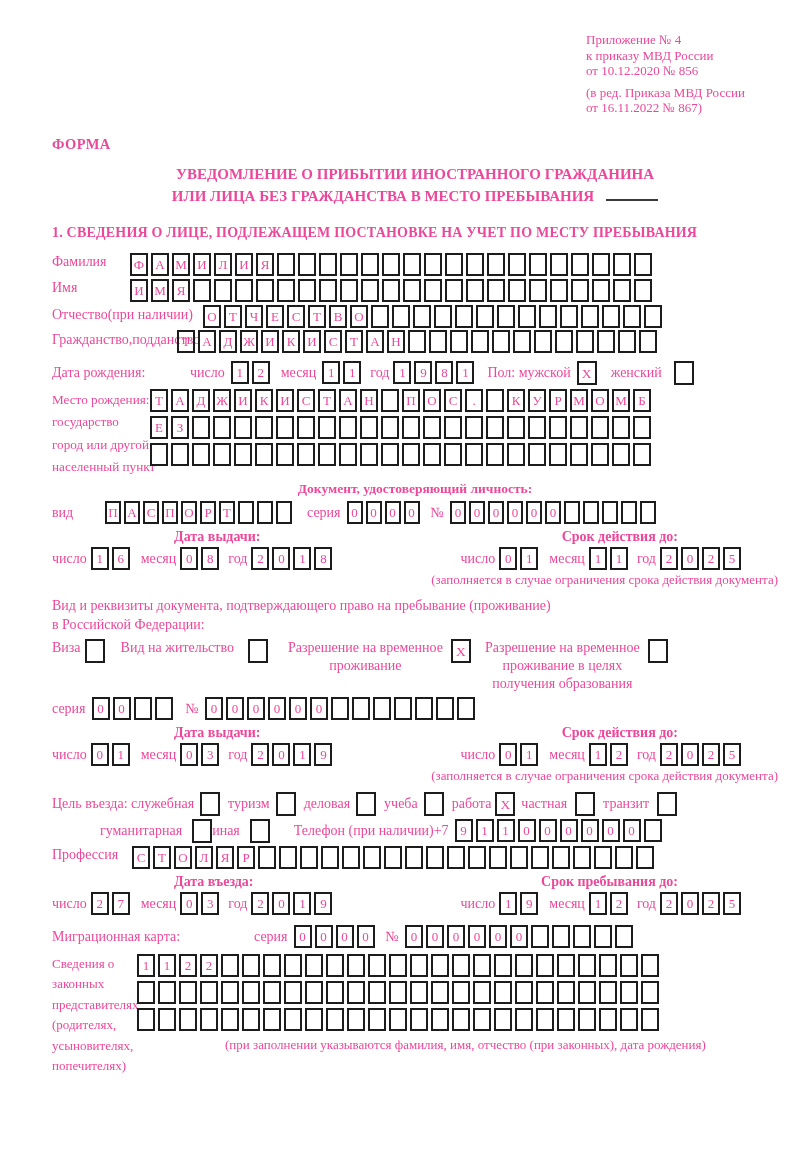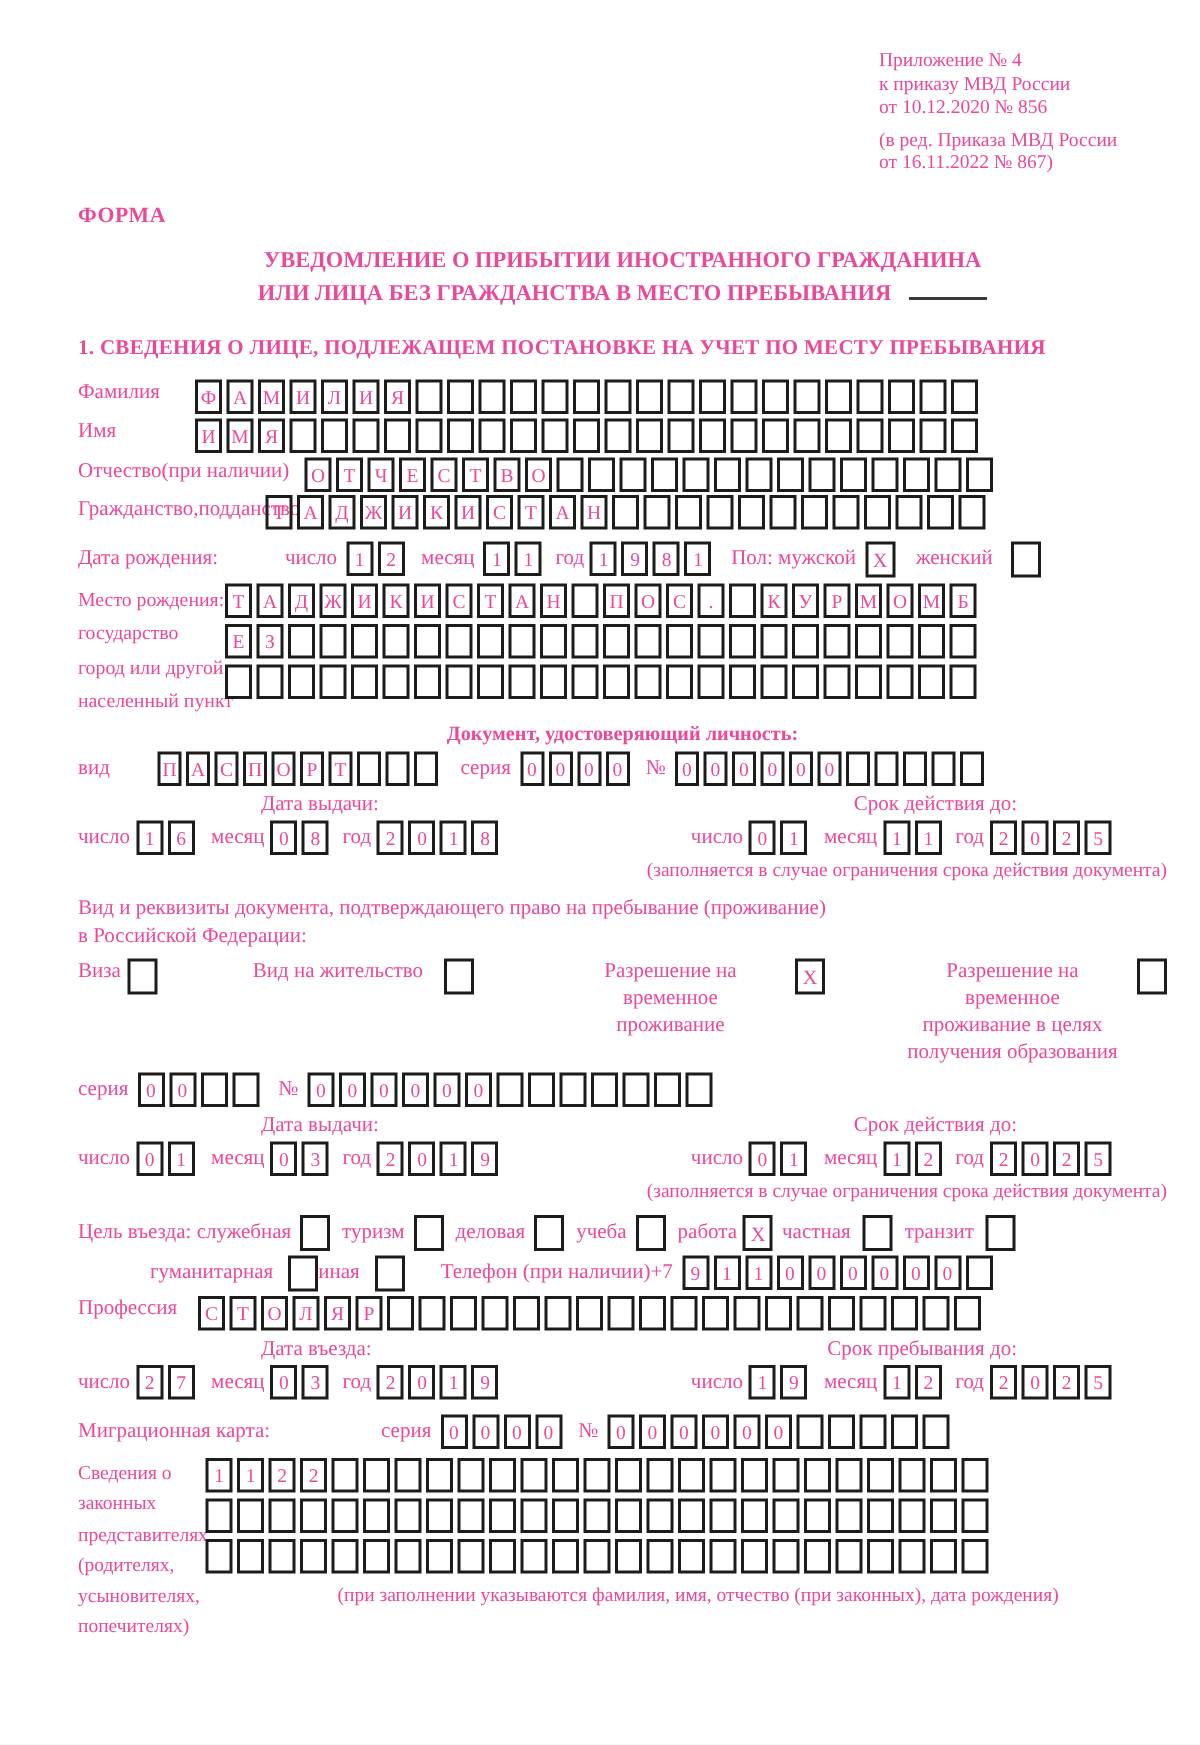--- a/index.html
+++ b/index.html
@@ -25,39 +25,39 @@
           font-size:13px; line-height:20px; flex:none; }
   .sm .cell { width:16px; }
   .cb { display:inline-block; width:20px; height:24px; border:2px solid #1c1c1c; text-align:center;
         font-size:13.5px; line-height:21px; flex:none; }
 
   .w53{width:53px} .w78{width:78px} .w80{width:80px}
   .w125{width:125px} .w138{width:138px} .w151{width:151px} .w140{width:140px}
   .mt2{margin-top:2px} .mt3{margin-top:3px} .mt4{margin-top:4px} .mt8{margin-top:8px}
   .mt10{margin-top:10px} .mt12{margin-top:12px}
   .ml4{margin-left:4px} .ml6{margin-left:6px} .ml8{margin-left:8px} .ml10{margin-left:10px}
-  .ml12{margin-left:12px} .ml14{margin-left:14px} .ml16{} .ml18{margin-left:28px}
+  .ml12{margin-left:12px} .ml14{margin-left:14px} .ml16{} .ml18{margin-left:16px}
   .ml20{margin-left:20px} .ml24{margin-left:24px} .ml48{margin-left:48px} .ml62{margin-left:62px}
 
   .bp { display:flex; margin-top:4px; }
   .bp-labels { width:98px; flex:none; font-size:13.2px; line-height:22.5px; white-space:nowrap; }
   .bp-rows .cells { margin-bottom:4px; display:flex; }
 
   .doc-heading { text-align:center; font-weight:700; font-size:13.5px; margin-top:2px; margin-bottom:4px; }
 
-  .dhdr { display:flex; font-size:14px; margin-top:5px; }
+  .dhdr { display:flex; font-size:14px; margin-top:5px;font-weight:bold; }
   .dh-left { margin-left:122px; }
   .dh-right { margin-left:auto; margin-right:100px; }
   .drow { display:flex; align-items:center; margin-top:2px; }
   .dgroup { display:flex; align-items:center; }
   .dgroup-right { margin-left:auto; margin-right:34px; }
   .note-right { text-align:right; font-size:13px; margin-top:2px; }
 
   .intro { font-size:14px; margin-top:8px; line-height:19px; }
-  .visa-row { display:flex; align-items:flex-start; margin-top:5px; font-size:14px;gap:36px; }
+  .visa-row { display:flex; align-items:flex-start; margin-top:5px; font-size:14px; }
   .vitem { display:flex; align-items:flex-start; }
   .stack { display:flex; flex-direction:column; text-align:center; line-height:18px; font-size:14px; }
 
   .rep { display:flex; margin-top:6px; }
   .rep-labels { width:85px; flex:none; font-size:13px; line-height:20.5px; white-space:nowrap; }
   .rep-rows .cells { margin-bottom:4px; display:flex; }
   .rep-note { font-size:13px; margin-top:6px; margin-left:88px; white-space:nowrap; }
 </style>
 </head>
 <body>

